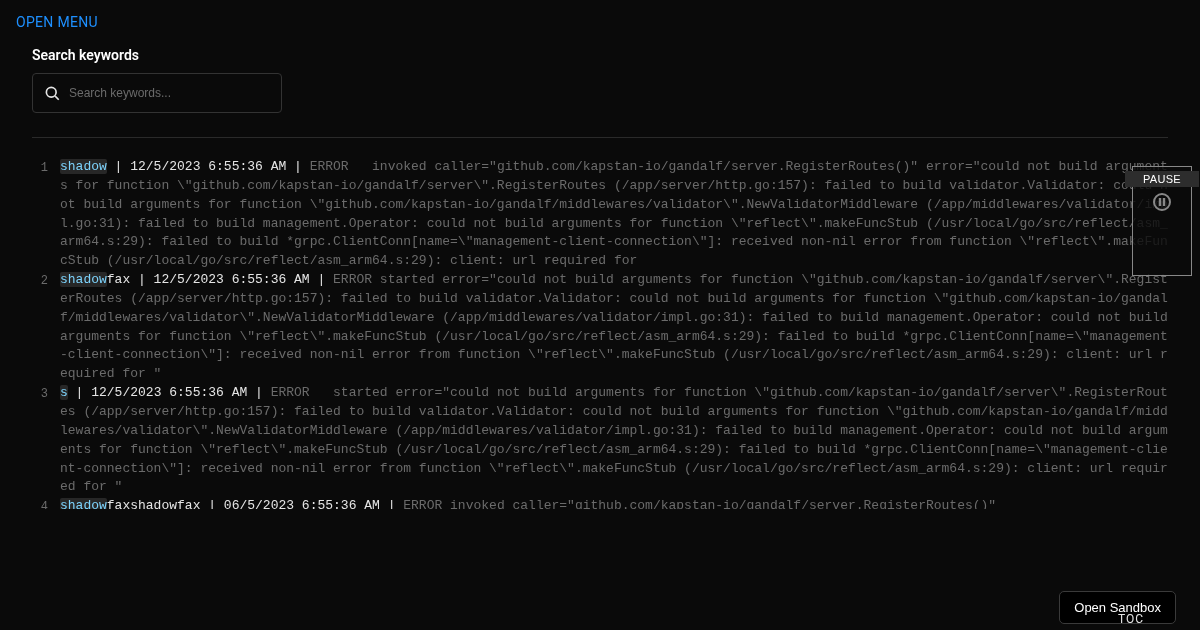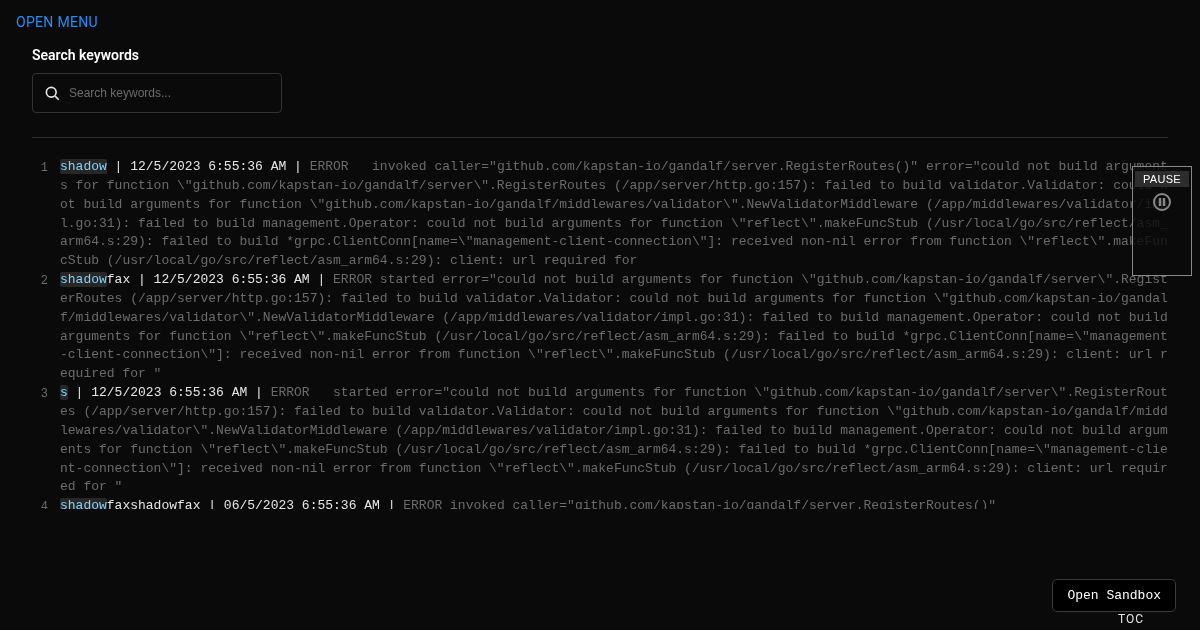--- a/index.html
+++ b/index.html
@@ -108,45 +108,44 @@
       align-items: center;
       padding-top: 4px;
     }
     .float-panel .pause-btn {
       font-size: 11px;
       letter-spacing: 0.3px;
       color: #fff;
       background: #2d2d2d;
       padding: 2px 2px;
       border: none;
-      width: 54px;
+      width: 74px;
       text-align: center;
     }
     .float-panel .pause-icon {
       margin-top: 6px;
       width: 18px; height: 18px;
       border: 2px solid #888;
       border-radius: 50%;
       display: flex;
       align-items: center;
       justify-content: center;
     }
     .float-panel .pause-icon svg { display:block; }
     .sandbox-btn {
       position: absolute;
       right: 24px;
-      bottom: 18px;
+      bottom: 6px;
       background: #000;
       color: #fff;
       border: 1px solid #3a3a3a;
       border-radius: 5px;
       padding: 8px 14px;
       font-size: 13px;
       cursor: pointer;
-      font-family: Liberation Mono, monospace;
     }
     .toc {
       position: absolute;
       right: 56px;
       bottom: 4px;
       color: #e5e5e5;
       font-size: 12px;
       letter-spacing: 1px;
     }
     .row4 {

